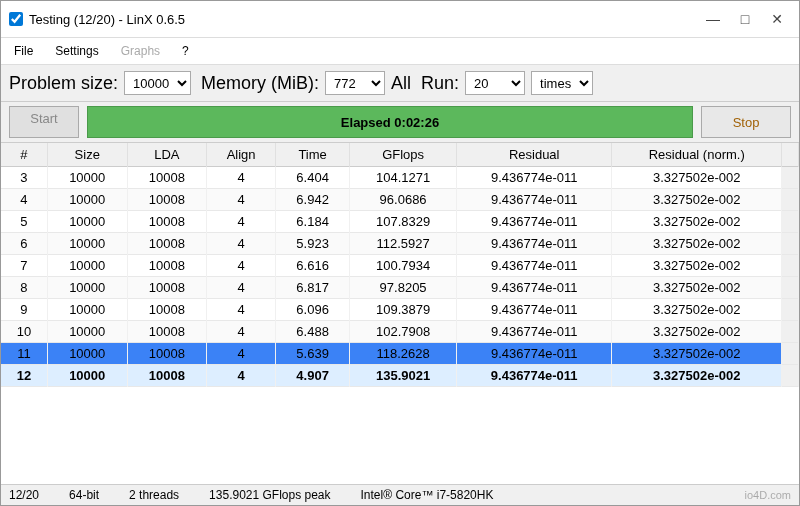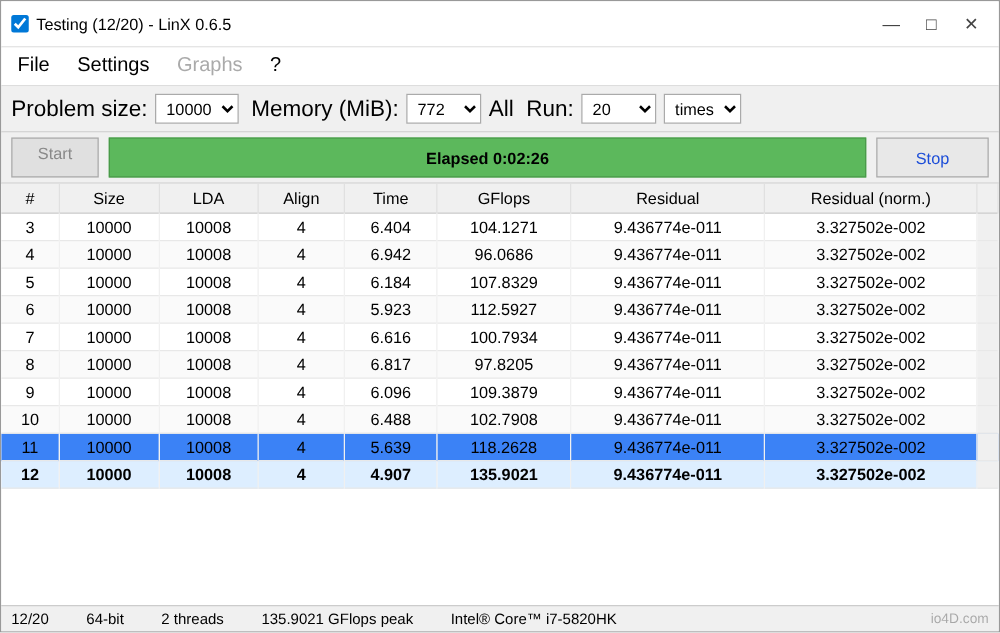--- a/index.html
+++ b/index.html
@@ -60,21 +60,21 @@
       background: #fff;
       display: flex;
       align-items: center;
       padding: 2px 4px;
       border-bottom: 1px solid #ddd;
       gap: 4px;
     }
     .menu-item {
       padding: 3px 8px;
       cursor: pointer;
-      font-size: 16px;
+      font-size: 12px;
       color: #000;
       border: 1px solid transparent;
     }
     .menu-item.disabled { color: #aaa; cursor: default; }
     .toolbar {
       background: #f0f0f0;
       display: flex;
       align-items: center;
       padding: 6px 8px;
       gap: 10px;
@@ -114,21 +114,21 @@
       cursor: default;
       min-width: 70px;
       text-align: center;
       height: 32px;
     }
     .btn-stop {
       background: #e8e8e8;
       border: 1px solid #aaa;
       padding: 4px 16px;
       font-size: 13px;
-      color: #1d4ed8;
+      color: #a16207;
       cursor: pointer;
       min-width: 90px;
       text-align: center;
       height: 32px;
     }
     .progress-bar-container {
       flex: 1;
       height: 32px;
       background: #5cb85c;
       border: 1px solid #4a9a4a;

